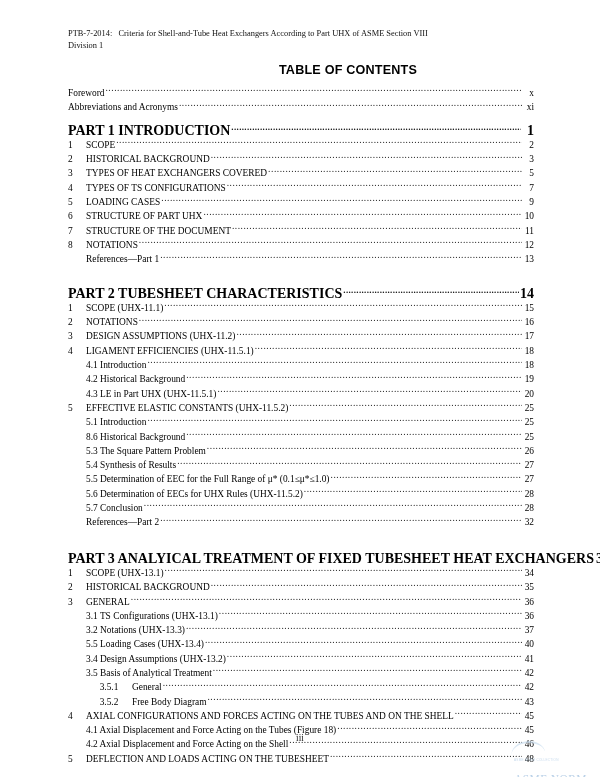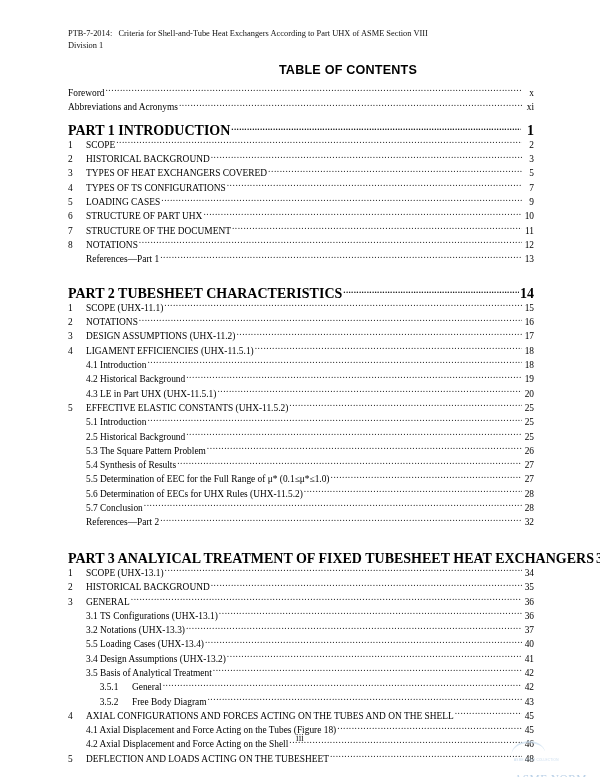--- a/index.html
+++ b/index.html
@@ -328,21 +328,21 @@
           <span class="pg">25</span>
         </div>
         <div class="toc-row lvl-2">
           <span class="num"></span>
           <span class="label">5.1  Introduction</span>
           <span class="leader"></span>
           <span class="pg">25</span>
         </div>
         <div class="toc-row lvl-2">
           <span class="num"></span>
-          <span class="label">2.5  Historical Background</span>
+          <span class="label">8.6  Historical Background</span>
           <span class="leader"></span>
           <span class="pg">25</span>
         </div>
         <div class="toc-row lvl-2">
           <span class="num"></span>
           <span class="label">5.3  The Square Pattern Problem</span>
           <span class="leader"></span>
           <span class="pg">26</span>
         </div>
         <div class="toc-row lvl-2">

